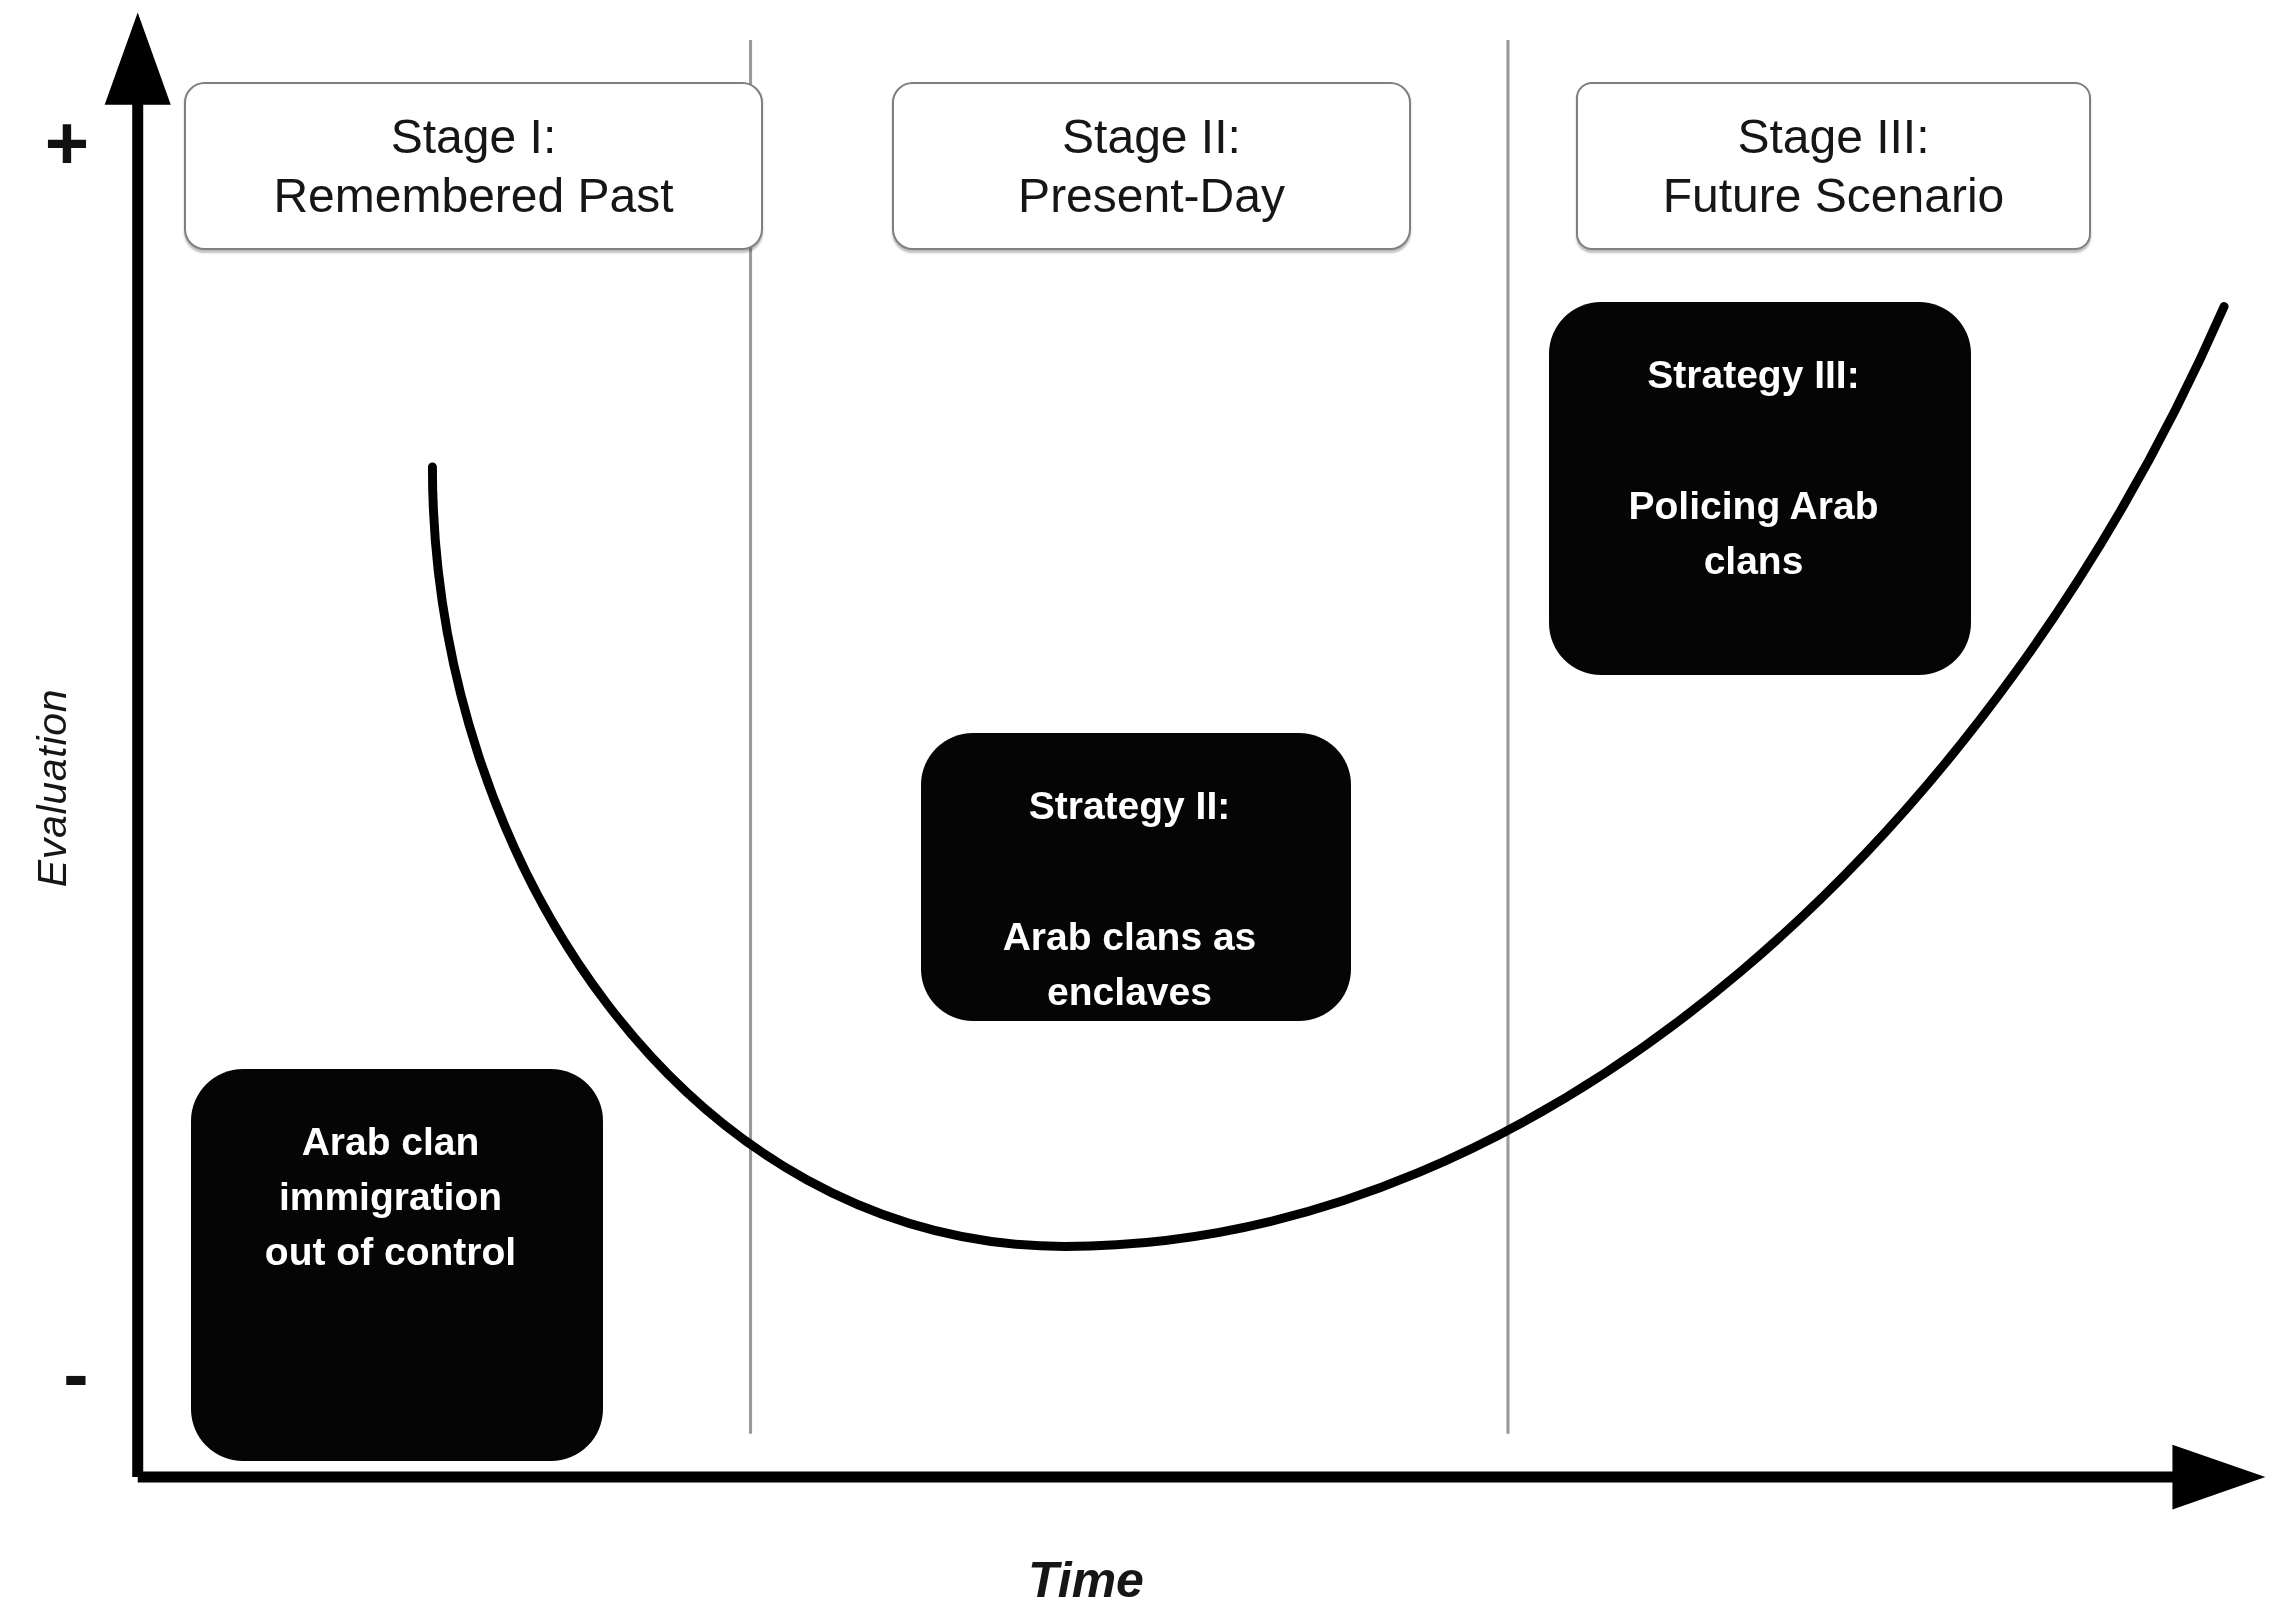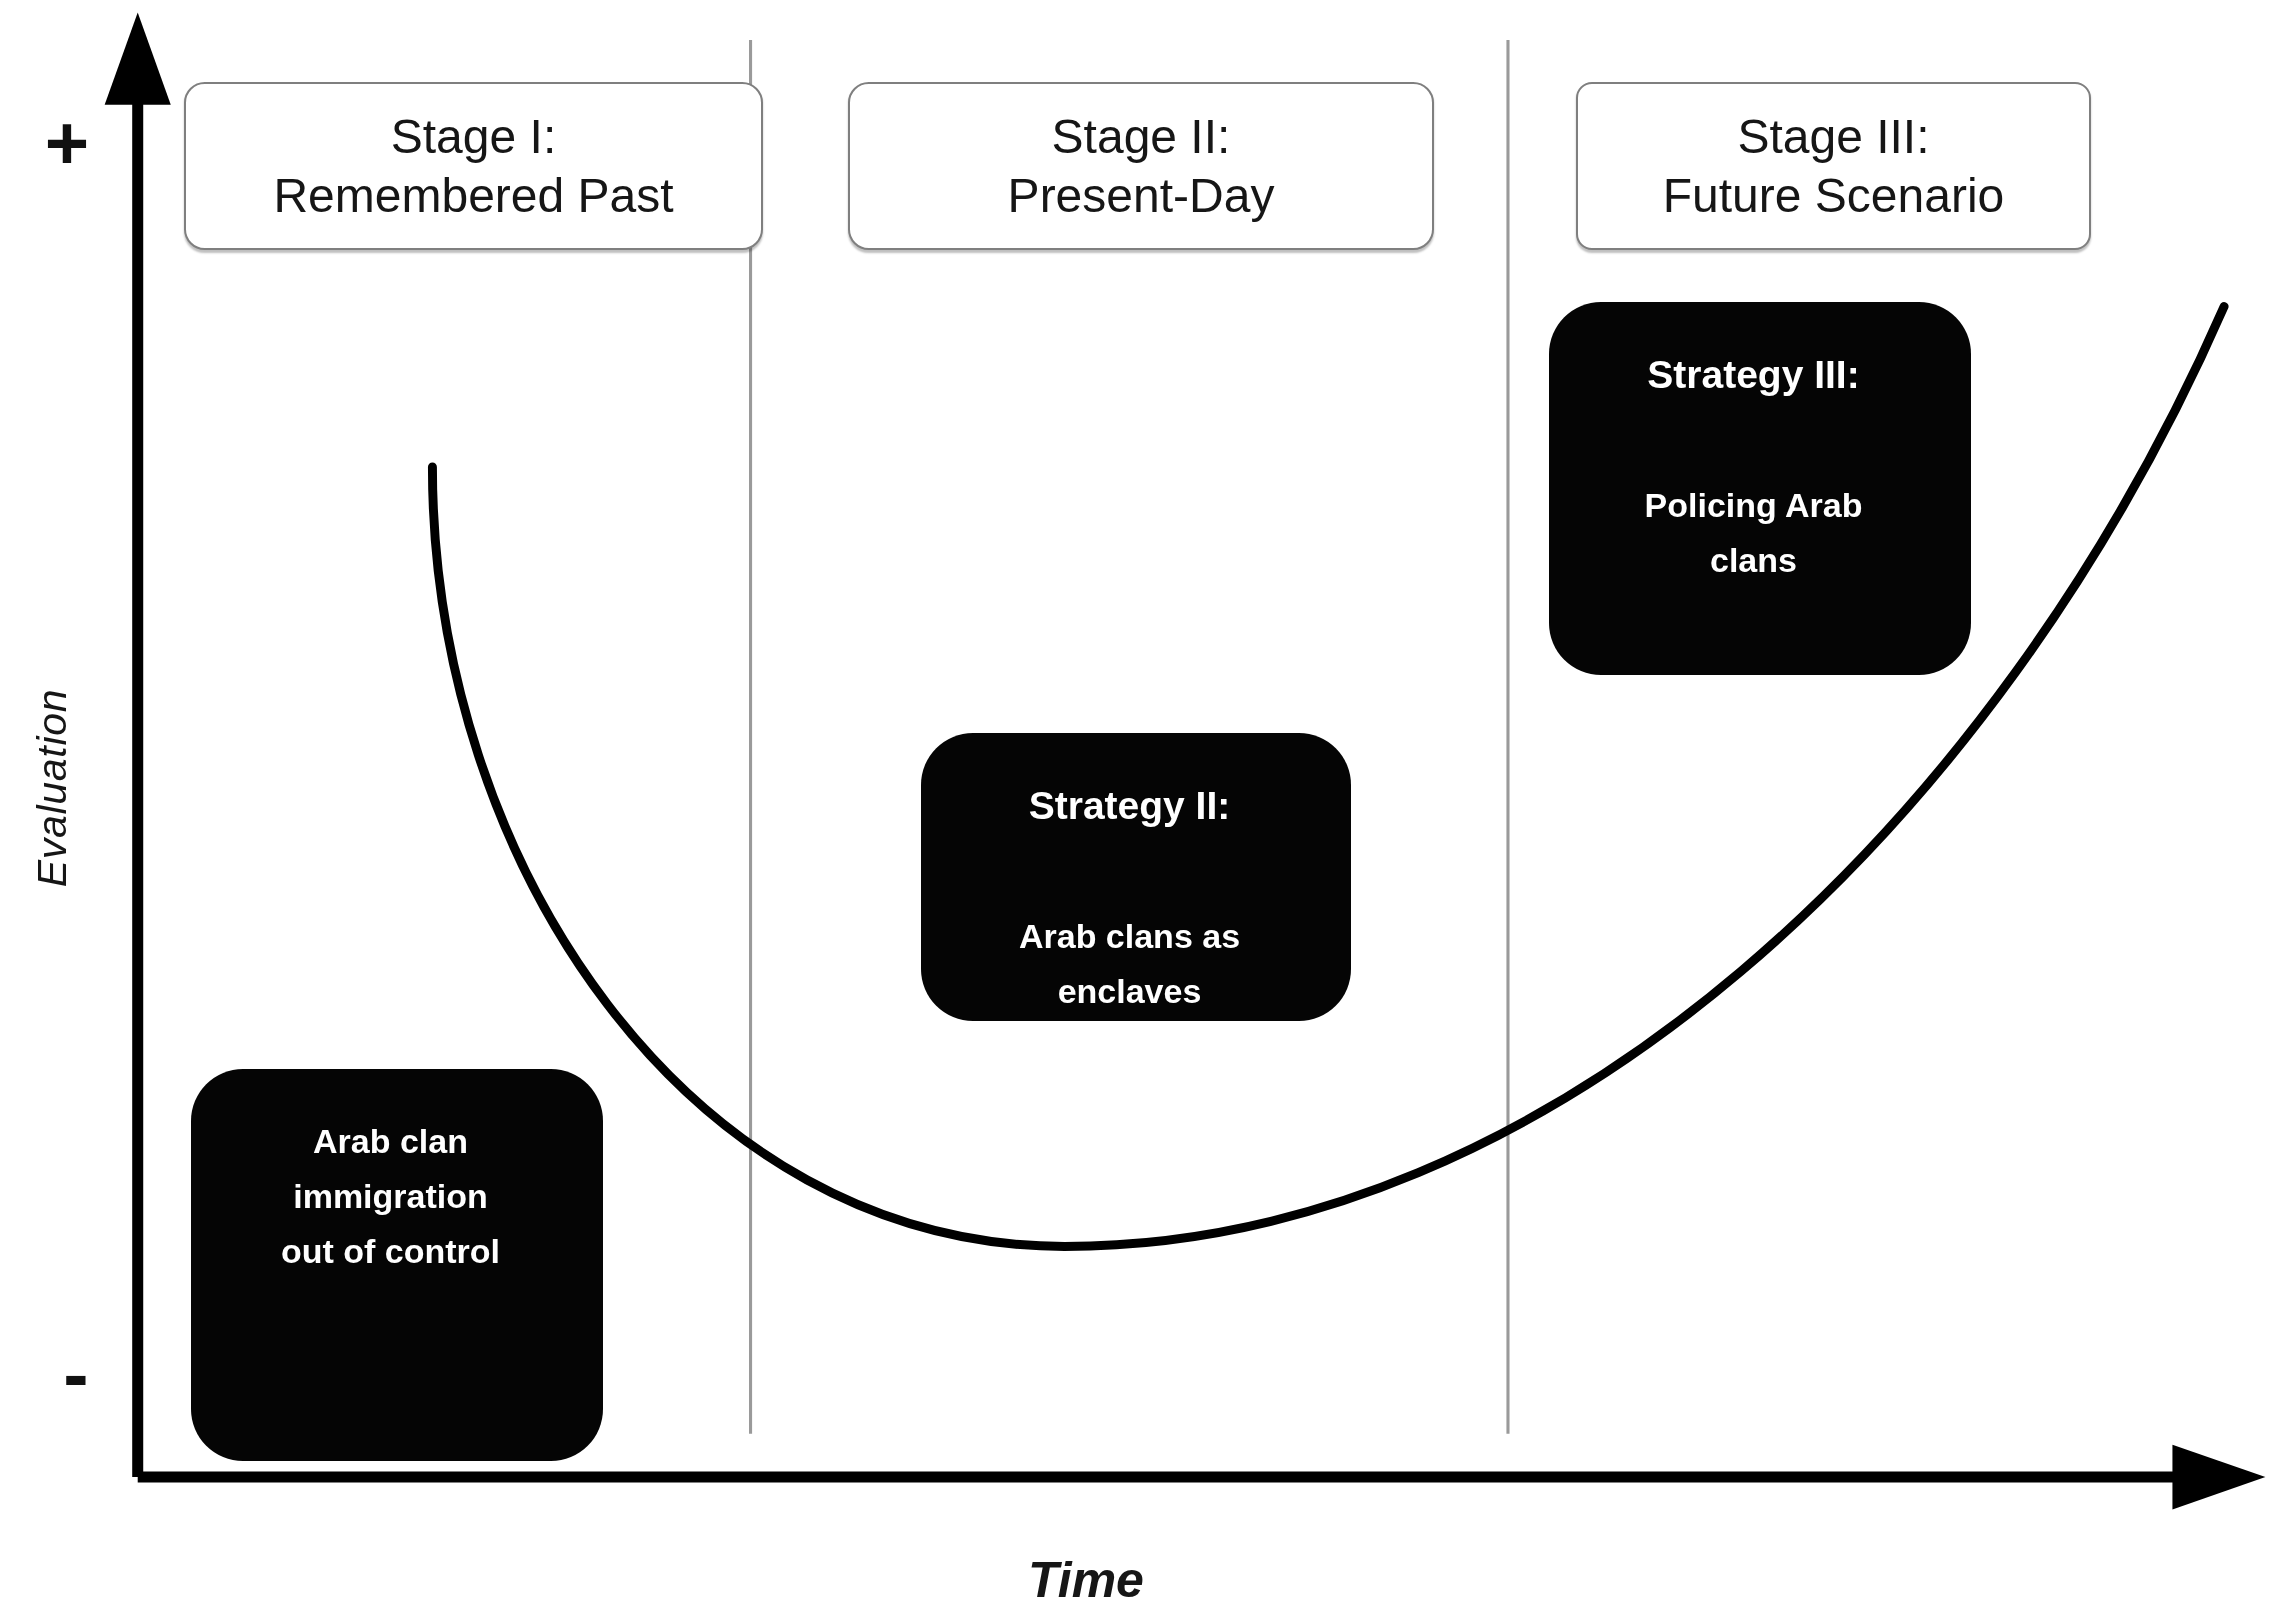--- a/index.html
+++ b/index.html
@@ -42,37 +42,37 @@
     border:2.8px solid #7f7f7f;border-radius:20.7px;
     box-shadow:0 2.1px 2.1px rgba(0,0,0,0.25);
     display:flex;align-items:center;justify-content:center;
     box-sizing:border-box;
   }
   .stage-box .stage-title{
     font-size:48px;line-height:59px;color:#161616;
     text-align:center;white-space:pre-line;
   }
   .stage-box.s1{left:184px;width:579px;}
-  .stage-box.s2{left:848px;width:586px;}
+  .stage-box.s2{left:892px;width:519px;}
   .stage-box.s3{left:1576px;width:515px;border-radius:16px;}
 
   
   .strategy-box{
     position:absolute;
     background:#050505;border-radius:52px;
     color:#ffffff;text-align:center;
     box-sizing:border-box;
     padding:45px 54px 0 41px;
   }
   .strategy-box .strategy-heading{
     font-size:39px;font-weight:bold;line-height:55px;
     margin:0 0 76px 0;white-space:nowrap;
   }
   .strategy-box .strategy-body{
-    font-size:34px;font-weight:bold;line-height:55px;
+    font-size:39px;font-weight:bold;line-height:55px;
     white-space:pre-line;
   }
   .strategy-box.t1{left:191px;top:1069px;width:412px;height:392px;}
   .strategy-box.t2{left:921px;top:733px;width:430px;height:288px;}
   .strategy-box.t3{left:1549px;top:302px;width:422px;height:373px;}
 </style>
 </head>
 <body>
 
 <div class="canvas">

